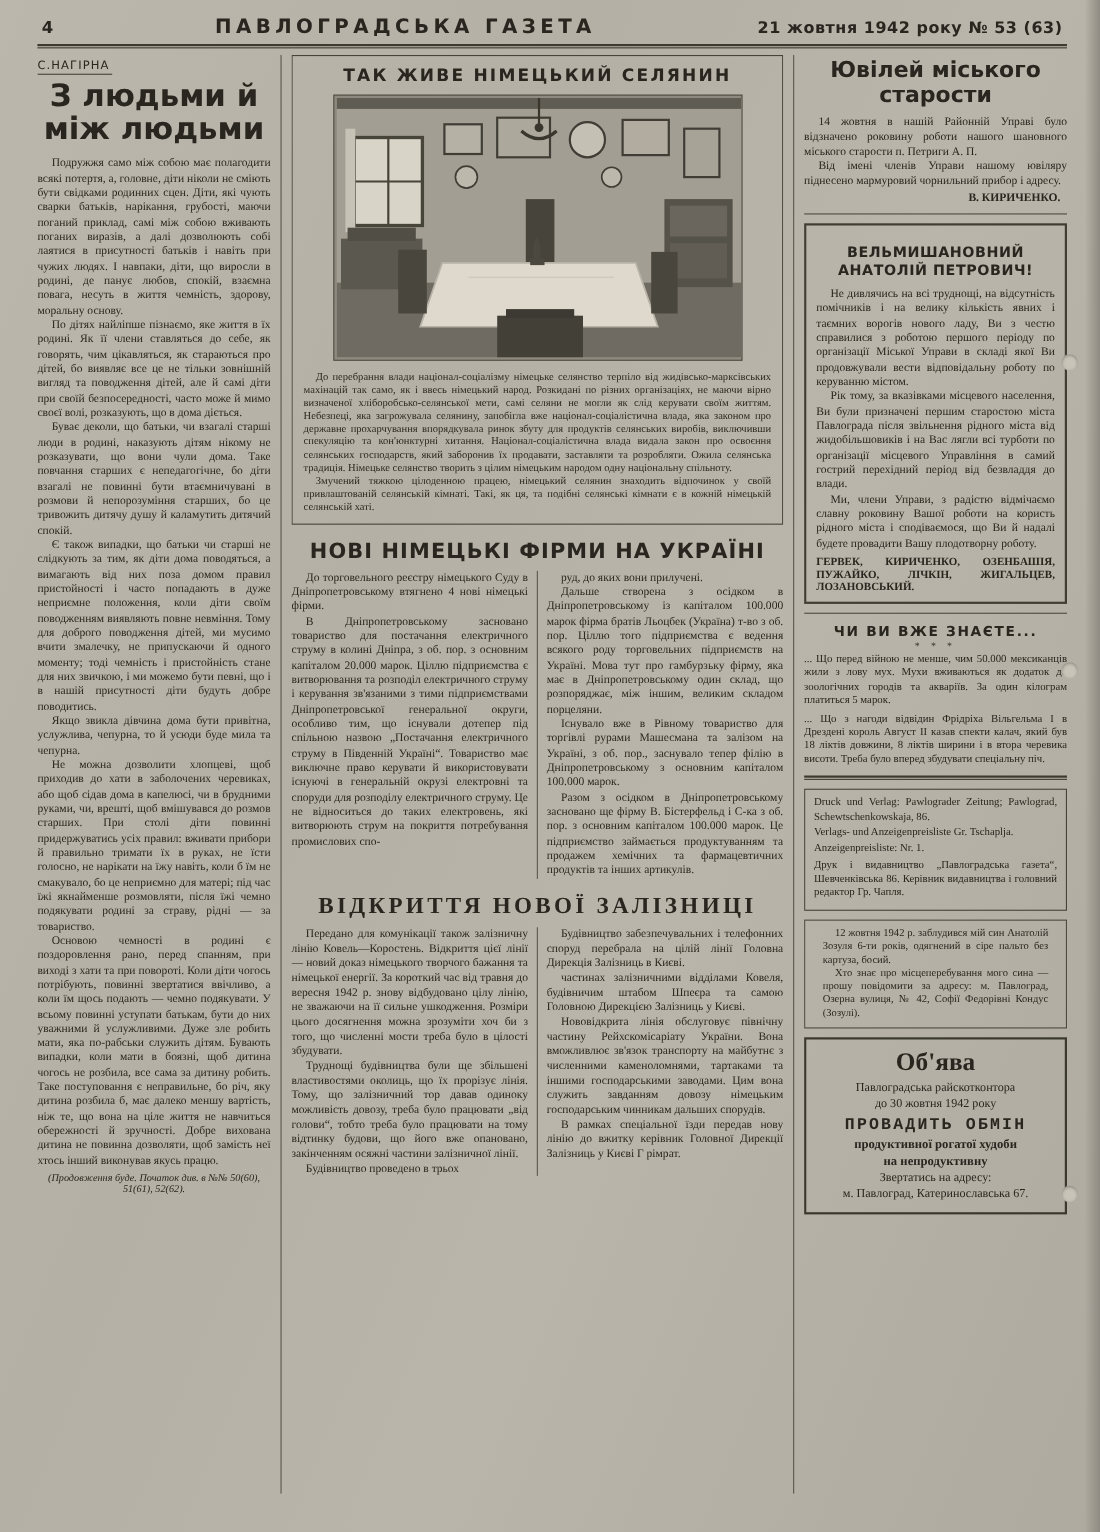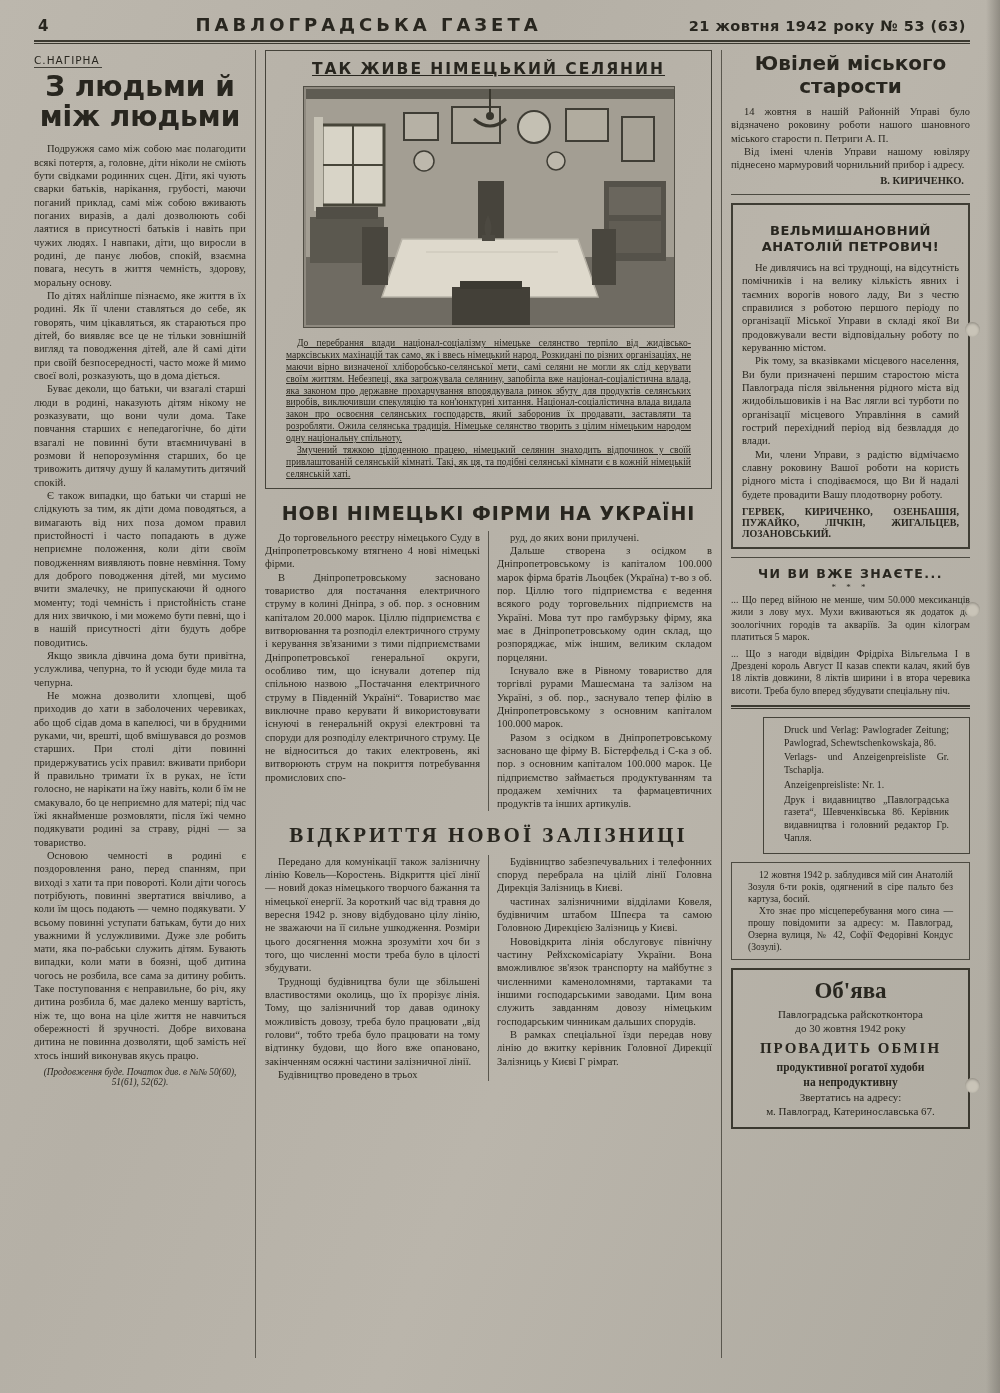--- a/index.html
+++ b/index.html
@@ -38,21 +38,21 @@
   .caption p{font-size:9.6px;line-height:1.24;text-indent:11px;}
 
   
   .author{display:inline-block;font-family:"DejaVu Sans",sans-serif;font-size:10.5px;
     letter-spacing:1px;border-bottom:1px solid #44423a;padding:0 2px 1px 0;margin-bottom:2px;}
   .hl-left{font-family:"DejaVu Sans",sans-serif;font-weight:bold;font-size:28px;
     line-height:1.08;text-align:center;margin:2px 0 10px;}
   .footnote{font-size:9.3px;font-style:italic;text-align:center;margin-top:5px;}
 
   
-  .boxed-article{border:1.5px solid #45433a;padding:7px 20px 8px;text-decoration:underline;}
+  .boxed-article{border:1.5px solid #45433a;padding:7px 10px 8px;}
   .hl-peasant{font-family:"DejaVu Sans",sans-serif;font-weight:bold;font-size:15.5px;
     letter-spacing:2px;text-align:center;margin:2px 0 8px;}
   .photo-frame{width:372px;margin:0 auto 9px;border:1px solid #504d44;background:#8f8a80;
     padding:2px;}
   .photo-frame svg{display:block;}
 
   
   .hl-firms{font-family:"DejaVu Sans",sans-serif;font-weight:bold;font-size:19px;
     letter-spacing:1px;text-align:center;margin:13px 0 7px;}
   .hl-rail{font-family:"Liberation Serif",serif;font-weight:bold;font-size:21px;
@@ -72,30 +72,30 @@
   .greeting-box{border:2px solid #3f3d34;padding:18px 9px 8px;}
   .hl-greeting{font-family:"DejaVu Sans",sans-serif;font-weight:bold;font-size:13px;
     letter-spacing:.5px;line-height:1.25;text-align:center;margin-bottom:6px;}
   .signatures{font-size:10px;font-weight:bold;text-align:justify;margin-top:5px;}
 
   .hl-know{font-family:"DejaVu Sans",sans-serif;font-weight:bold;font-size:12.5px;
     letter-spacing:1.5px;text-align:center;margin:4px 0 2px;}
   .asterism{text-align:center;font-size:9px;letter-spacing:4px;line-height:1;margin:2px 0;}
   .know-items p{font-size:9.8px;line-height:1.25;text-align:justify;text-indent:0;margin-bottom:5px;}
 
-  .imprint-box{border:1.5px solid #45433a;padding:6px 20px;margin-top:6px;margin-left:32px;}
+  .imprint-box{border:1.5px solid #45433a;padding:6px 8px;margin-top:6px;}
   .imprint-box p{font-size:9.8px;line-height:1.3;text-align:justify;margin-bottom:2px;}
 
   .lost-box{border:1px solid #4c4a41;padding:6px 16px;margin-top:8px;}
   .lost-box p{font-size:9.6px;line-height:1.26;text-align:justify;text-indent:11px;}
 
   .announce-box{border:2px solid #3a382f;padding:8px 8px 9px;margin-top:8px;text-align:center;}
   .hl-announce{font-family:"Liberation Serif",serif;font-weight:bold;font-size:23px;margin-bottom:3px;}
   .ann-line{font-size:11px;line-height:1.3;}
-  .ann-heading{font-family:Liberation Serif, serif;font-weight:bold;font-size:15px;
+  .ann-heading{font-family:Liberation Mono, monospace;font-weight:bold;font-size:15px;
     letter-spacing:2px;margin:4px 0 3px;}
   .ann-strong{font-weight:bold;font-size:11.5px;line-height:1.3;}
 </style>
 </head>
 <body>
 
 <div class="page">
 
   <div class="hole hole1"></div>
   <div class="hole hole2"></div>

